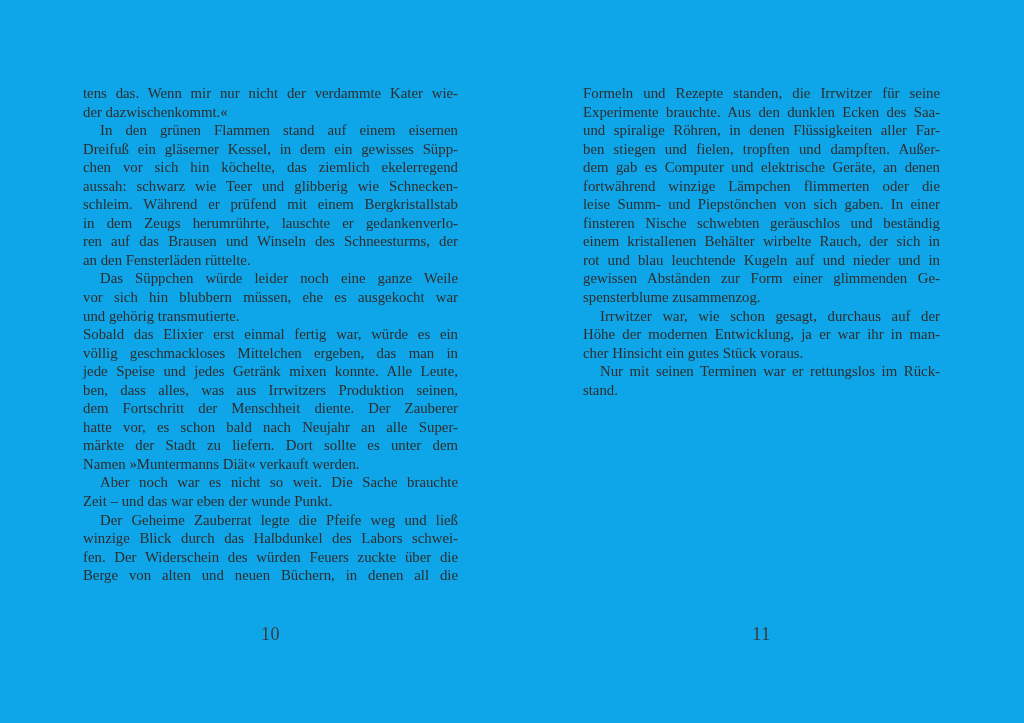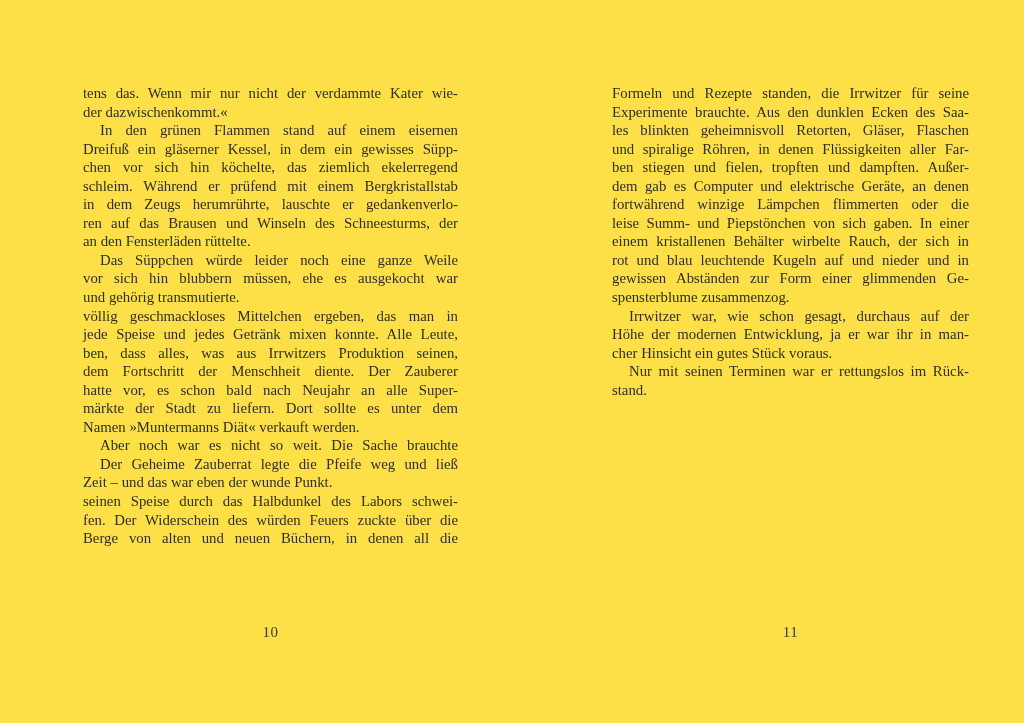--- a/index.html
+++ b/index.html
@@ -10,28 +10,28 @@
   body {
     width: 1024px;
     height: 723px;
     position: relative;
     overflow: hidden;
     font-family: "Liberation Serif", "DejaVu Serif", serif;
   }
   .spread {
     position: absolute;
     inset: 0;
-    background: #fde047;
+    background: #0ea5e9;
   }
   .page {
     position: absolute;
     top: 84px;
   }
   .page-left  { left: 83px;  width: 375px; }
-  .page-right { left: 612px; width: 357px; }
+  .page-right { left: 583px; width: 357px; }
   .line {
     font-size: 14.8px;
     line-height: 18.55px;
     height: 18.55px;
     color: #2e2d2b;
     white-space: nowrap;
     text-align: justify;
     text-align-last: justify;
     text-justify: inter-word;
   }
@@ -42,71 +42,73 @@
   }
   .line.indent {
     text-indent: 17px;
   }
   .pagenum {
     position: absolute;
     top: 540px;
     left: 0;
     width: 100%;
     text-align: center;
-    font-size: 15px;
+    font-size: 18px;
     color: #3a3938;
     letter-spacing: 0.5px;
   }
 </style>
 </head>
 <body>
 
 <div class="spread">
 
   <section class="page page-left">
     <div class="textblock">
         <div class="line">tens das. Wenn mir nur nicht der verdammte Kater wie-</div>
         <div class="line end">der dazwischenkommt.«</div>
         <div class="line indent">In den grünen Flammen stand auf einem eisernen</div>
         <div class="line">Dreifuß ein gläserner Kessel, in dem ein gewisses Süpp-</div>
         <div class="line">chen vor sich hin köchelte, das ziemlich ekelerregend</div>
+        <div class="line">aussah: schwarz wie Teer und glibberig wie Schnecken-</div>
         <div class="line">schleim. Während er prüfend mit einem Bergkristallstab</div>
         <div class="line">in dem Zeugs herumrührte, lauschte er gedankenverlo-</div>
         <div class="line">ren auf das Brausen und Winseln des Schneesturms, der</div>
         <div class="line end">an den Fensterläden rüttelte.</div>
         <div class="line indent">Das Süppchen würde leider noch eine ganze Weile</div>
         <div class="line">vor sich hin blubbern müssen, ehe es ausgekocht war</div>
         <div class="line end">und gehörig transmutierte.</div>
+        <div class="line">Sobald das Elixier erst einmal fertig war, würde es ein</div>
         <div class="line">völlig geschmackloses Mittelchen ergeben, das man in</div>
         <div class="line">jede Speise und jedes Getränk mixen konnte. Alle Leute,</div>
         <div class="line">ben, dass alles, was aus Irrwitzers Produktion seinen,</div>
         <div class="line">dem Fortschritt der Menschheit diente. Der Zauberer</div>
         <div class="line">hatte vor, es schon bald nach Neujahr an alle Super-</div>
         <div class="line">märkte der Stadt zu liefern. Dort sollte es unter dem</div>
         <div class="line end">Namen »Muntermanns Diät« verkauft werden.</div>
         <div class="line indent">Aber noch war es nicht so weit. Die Sache brauchte</div>
+        <div class="line end">Zeit – und das war eben der wunde Punkt.</div>
         <div class="line indent">Der Geheime Zauberrat legte die Pfeife weg und ließ</div>
-        <div class="line end">Zeit – und das war eben der wunde Punkt.</div>
-        <div class="line">seinen Speise durch das Halbdunkel des Labors schwei-</div>
+        <div class="line">winzige Blick durch das Halbdunkel des Labors schwei-</div>
         <div class="line">fen. Der Widerschein des würden Feuers zuckte über die</div>
         <div class="line">Berge von alten und neuen Büchern, in denen all die</div>
       </div>
     <div class="pagenum">10</div>
   </section>
 
   <section class="page page-right">
     <div class="textblock">
         <div class="line">Formeln und Rezepte standen, die Irrwitzer für seine</div>
         <div class="line">Experimente brauchte. Aus den dunklen Ecken des Saa-</div>
-        <div class="line">les blinkten geheimnisvoll Retorten, Gläser, Flaschen</div>
         <div class="line">und spiralige Röhren, in denen Flüssigkeiten aller Far-</div>
         <div class="line">ben stiegen und fielen, tropften und dampften. Außer-</div>
         <div class="line">dem gab es Computer und elektrische Geräte, an denen</div>
         <div class="line">fortwährend winzige Lämpchen flimmerten oder die</div>
         <div class="line">leise Summ- und Piepstönchen von sich gaben. In einer</div>
+        <div class="line">finsteren Nische schwebten geräuschlos und beständig</div>
         <div class="line">einem kristallenen Behälter wirbelte Rauch, der sich in</div>
         <div class="line">rot und blau leuchtende Kugeln auf und nieder und in</div>
         <div class="line">gewissen Abständen zur Form einer glimmenden Ge-</div>
         <div class="line end">spensterblume zusammenzog.</div>
         <div class="line indent">Irrwitzer war, wie schon gesagt, durchaus auf der</div>
         <div class="line">Höhe der modernen Entwicklung, ja er war ihr in man-</div>
         <div class="line end">cher Hinsicht ein gutes Stück voraus.</div>
         <div class="line indent">Nur mit seinen Terminen war er rettungslos im Rück-</div>
         <div class="line end">stand.</div>
       </div>

